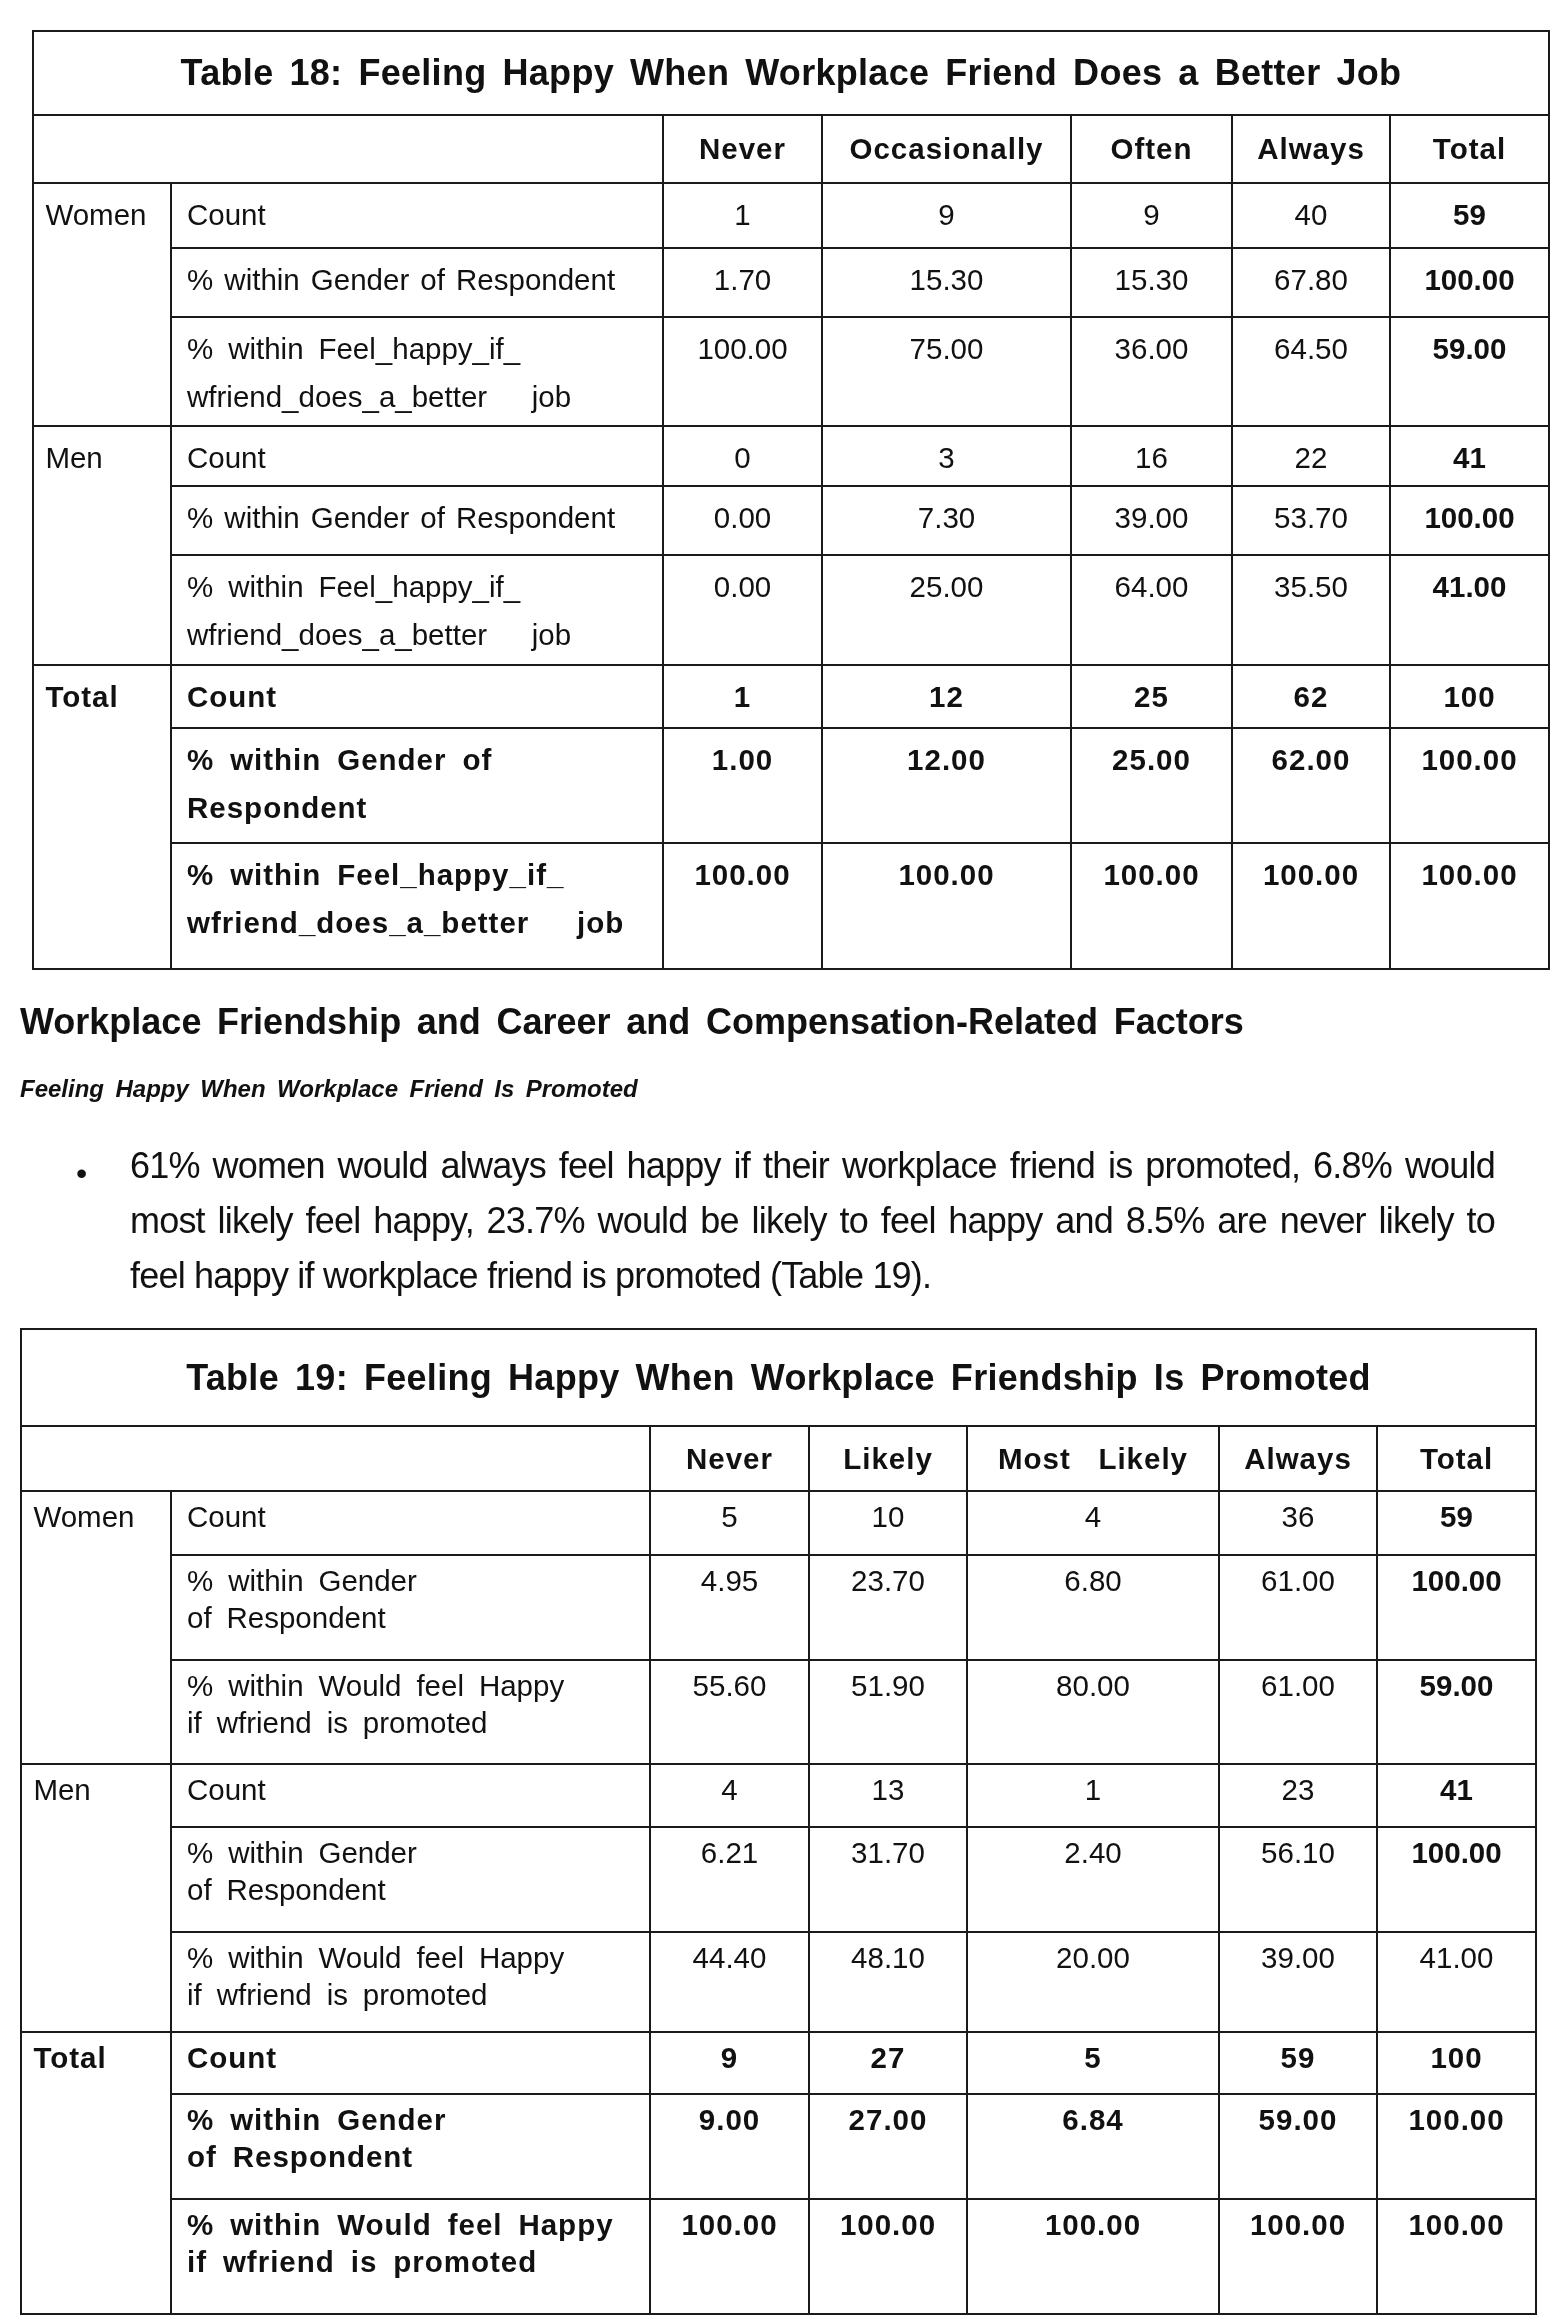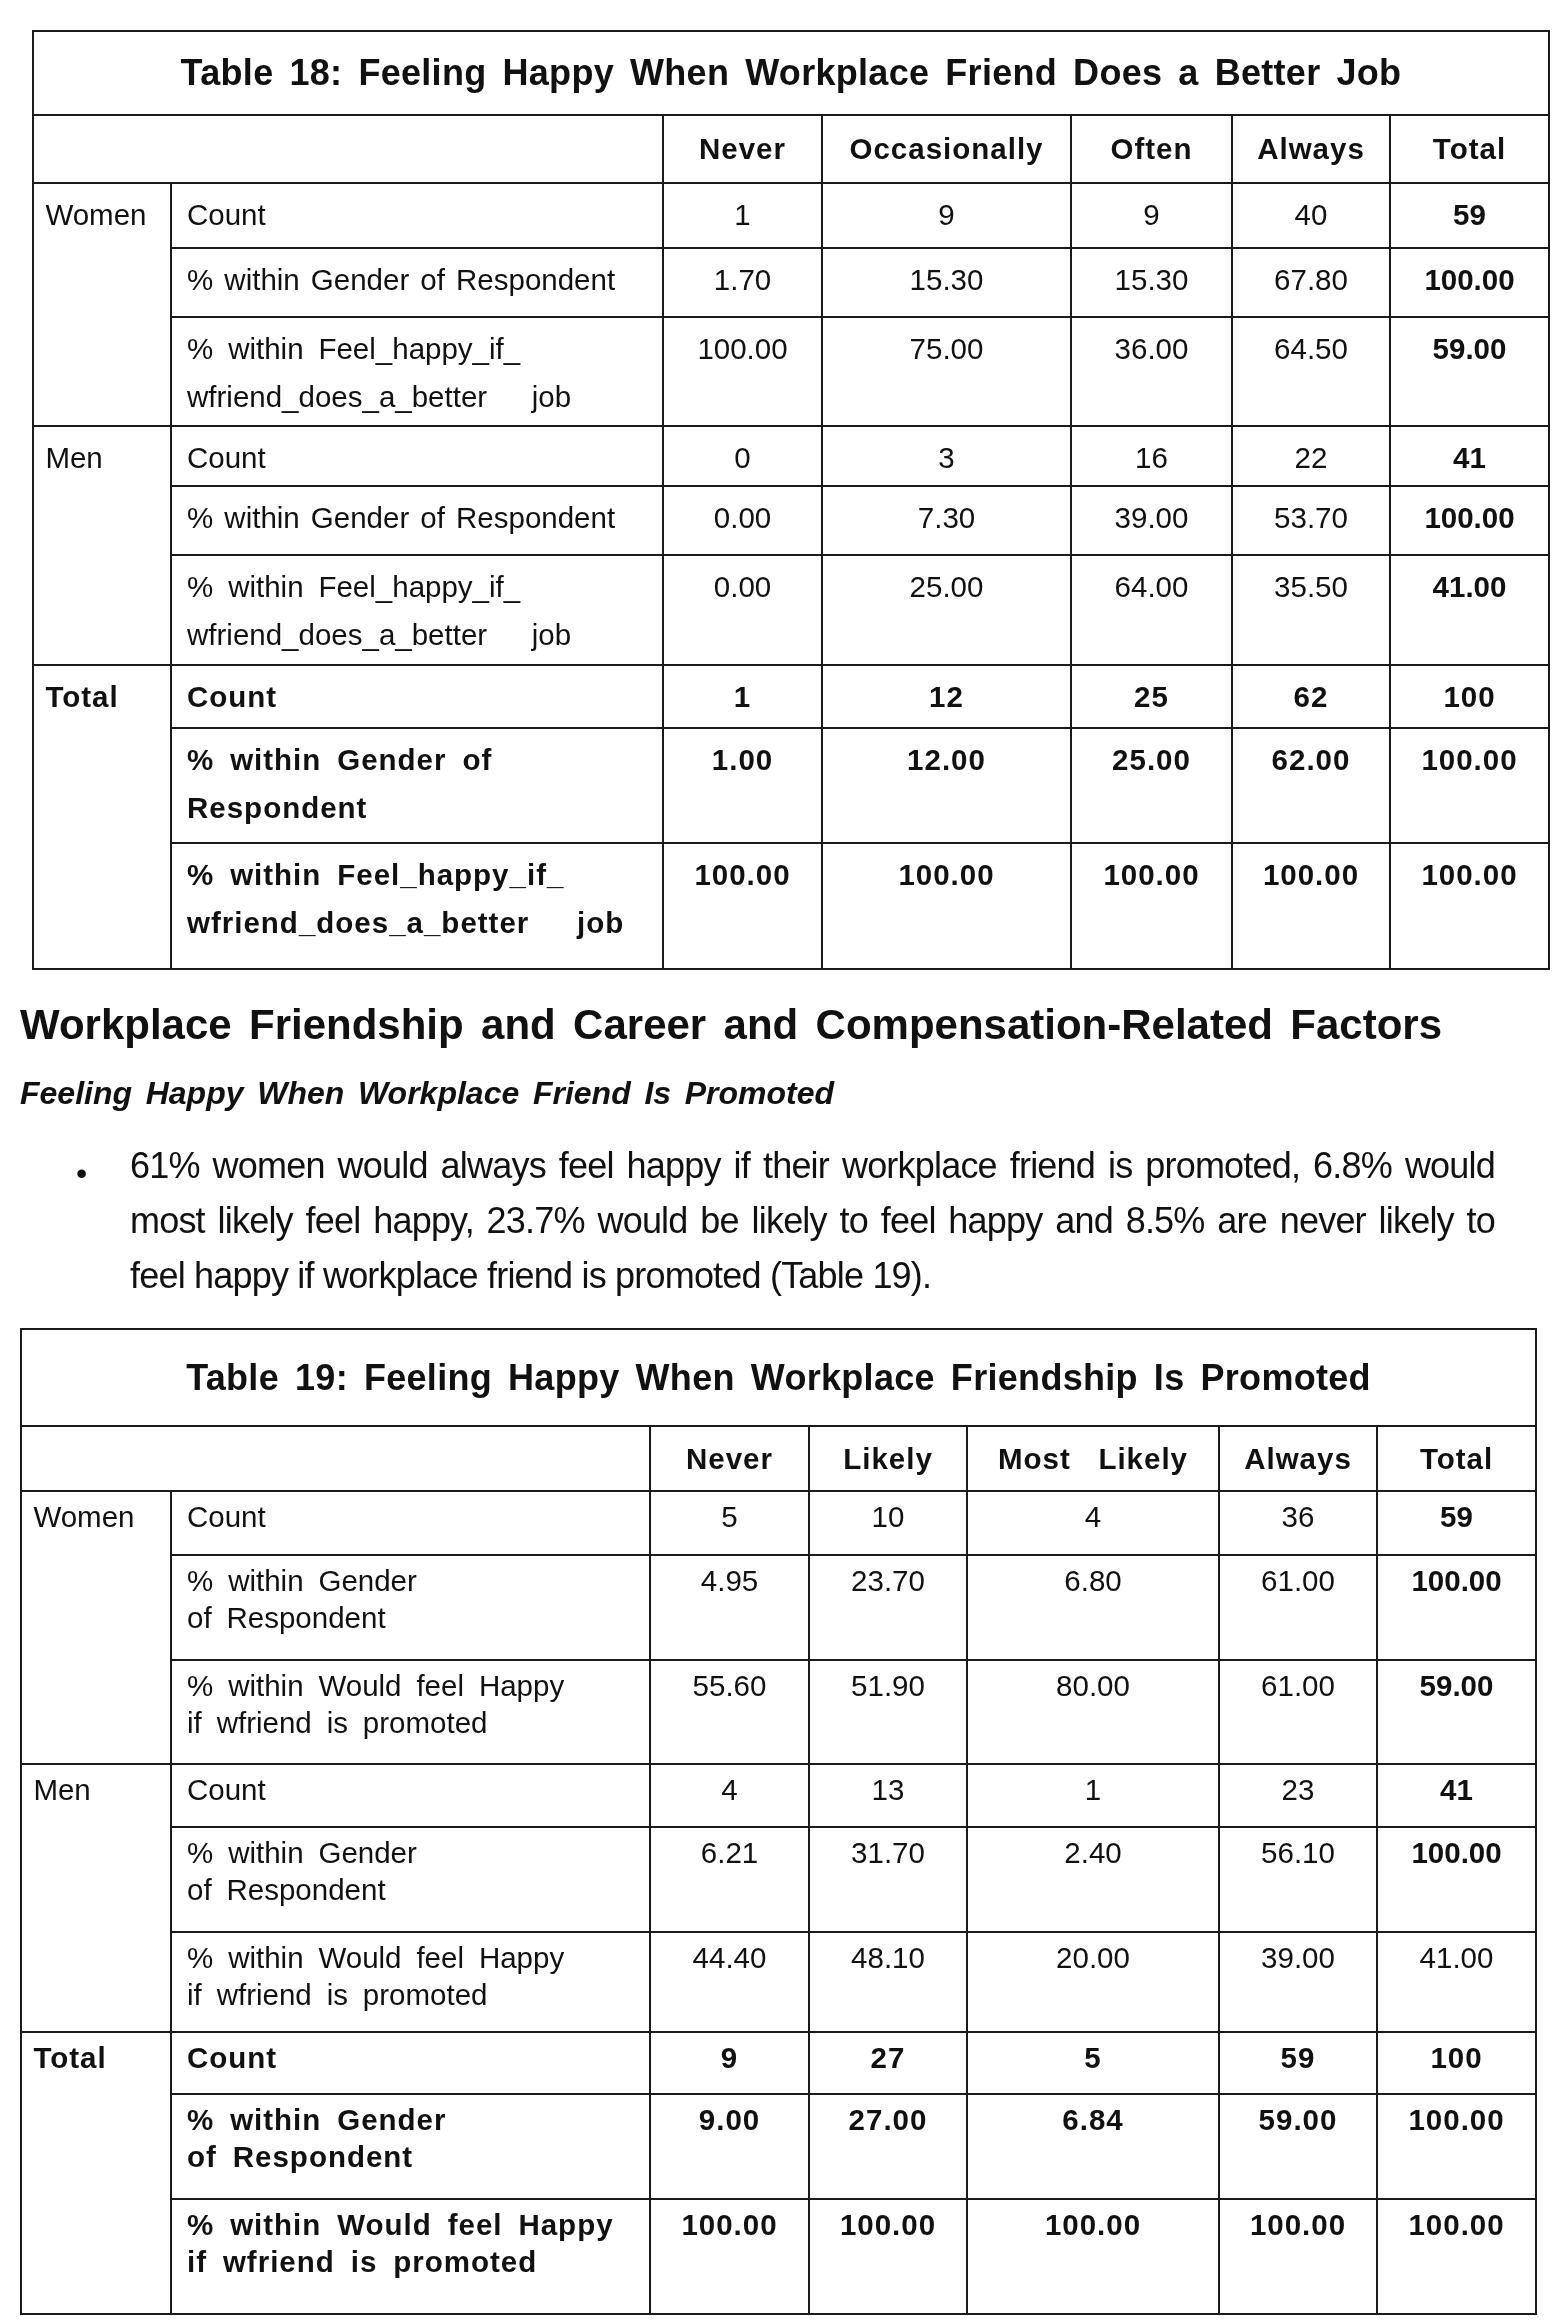--- a/index.html
+++ b/index.html
@@ -13,22 +13,22 @@
   table.xt td.grp { padding:7.6px 0 0 11.4px; border-bottom:2.9px solid #1a1a1a; }
   table.xt td.lbl { padding:7.6px 0 0 15px; word-spacing:6.7px;border-radius:23px; }
   table.xt td.num { text-align:center; padding-top:7.6px; }
   .b { font-weight:bold; }
   .tb td.lbl, .tb td.num, .tb td.grp { font-weight:bold; letter-spacing:1px; }
   #t18 { top:29.5px;margin-left:12px; }
   #t19 { top:1328px;padding-left:16px; }
   #t19 td.lbl { line-height:37px; padding-top:5.7px; }
   #t19 td.num { padding-top:5.7px; line-height:37px; }
   #t19 td.grp { line-height:37px; padding-top:5.7px; }
-  .heading { position:absolute; left:20px; top:1001px; font-size:42px; font-weight:bold; word-spacing:5.7px; white-space:nowrap; }
-  .subheading { position:absolute; left:20px; top:1075px; font-size:32px; font-weight:bold; font-style:italic; word-spacing:4.8px; white-space:nowrap; }
+  .heading { position:absolute; left:20px; top:1001px; font-size:36px; font-weight:bold; word-spacing:5.7px; white-space:nowrap; }
+  .subheading { position:absolute; left:20px; top:1075px; font-size:24px; font-weight:bold; font-style:italic; word-spacing:4.8px; white-space:nowrap; }
   .bullet-dot { position:absolute; left:76px; top:1146px; font-size:32px; line-height:55px; }
   .bullet-text { position:absolute; left:130px; top:1138px; width:1365px; font-size:36px; line-height:55px; text-align:justify; text-align-last:left; letter-spacing:-0.8px; }
 </style>
 </head>
 <body>
 
 <table class="xt" id="t18">
   <colgroup>
     <col style="width:138px">
       <col style="width:492px">

